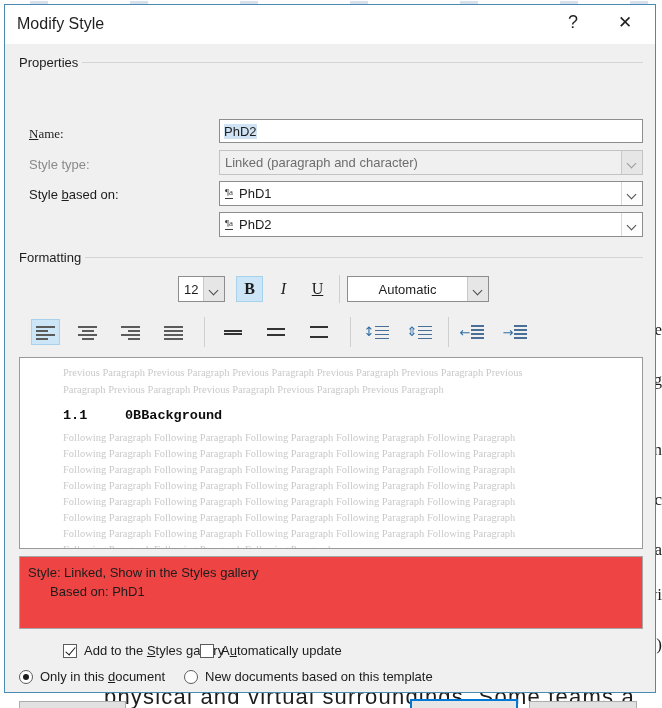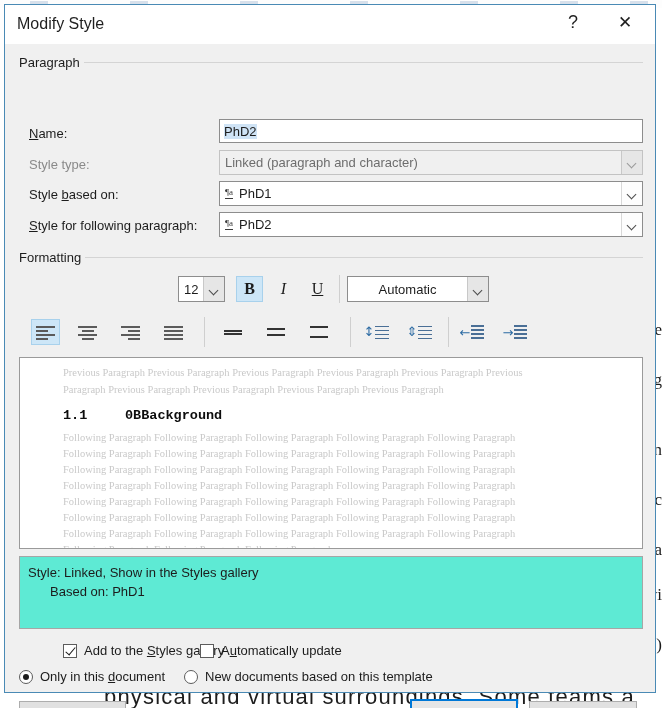--- a/index.html
+++ b/index.html
@@ -317,21 +317,21 @@
   }
   #prev-heading .num { display: inline-block; width: 62px; }
 
   
   #descbox {
     position: absolute;
     left: 14px;
     top: 512px;
     width: 624px;
     height: 73px;
-    background: #5eead4;
+    background: #ef4444;
     border: 1px solid #a6a6a6;
     box-sizing: border-box;
     padding: 6px 8px;
   }
   .descline {
     font-size: 13px;
     color: #1c1c1c;
     line-height: 19px;
   }
   .descline.ind { padding-left: 22px; }
@@ -425,24 +425,24 @@
 <div id="dialog">
 
   <div id="titlebar">
     <div id="dialog-title">Modify Style</div>
     <div class="tb-btn" id="help-btn">?</div>
     <div class="tb-btn" id="close-btn">✕</div>
   </div>
 
   <div id="dlg-body">
 
-    <div class="group-label" style="left:10px; top:11px;">Paragraph</div>
+    <div class="group-label" style="left:10px; top:11px;">Properties</div>
     <div class="group-line" style="left:76px; top:18px; width:562px;"></div>
 
-    <div class="field-label" style="left:24px; top:82px;">
+    <div class="field-label" style="left:24px; top:82px;font-family:Liberation Serif, serif;">
       <span class="und">N</span><span>ame:</span>
     </div>
     <div class="txtbox" style="left:214px; top:75px; width:424px; height:24px;">
       <span class="sel-text">PhD2</span>
     </div>
 
     <div class="field-label disabled" style="left:24px; top:113px;">Style type:</div>
     <div class="combo disabled grayarrow" style="left:214px; top:106px; width:424px; height:25px;">
       <div class="cval">Linked (paragraph and character)</div>
       <div class="arrow">
@@ -456,23 +456,20 @@
     <div class="combo" style="left:214px; top:137px; width:424px; height:25px;">
       <div class="cval">
         <span class="styleglyph">¶a</span>
         <span>PhD1</span>
       </div>
       <div class="arrow">
           <span class="chev"></span>
         </div>
     </div>
 
-    <div class="field-label" style="left:24px; top:174px;">
-      <span class="und">S</span>tyle for following paragraph:
-    </div>
     <div class="combo" style="left:214px; top:168px; width:424px; height:25px;">
       <div class="cval">
         <span class="styleglyph">¶a</span>
         <span>PhD2</span>
       </div>
       <div class="arrow">
           <span class="chev"></span>
         </div>
     </div>
 

